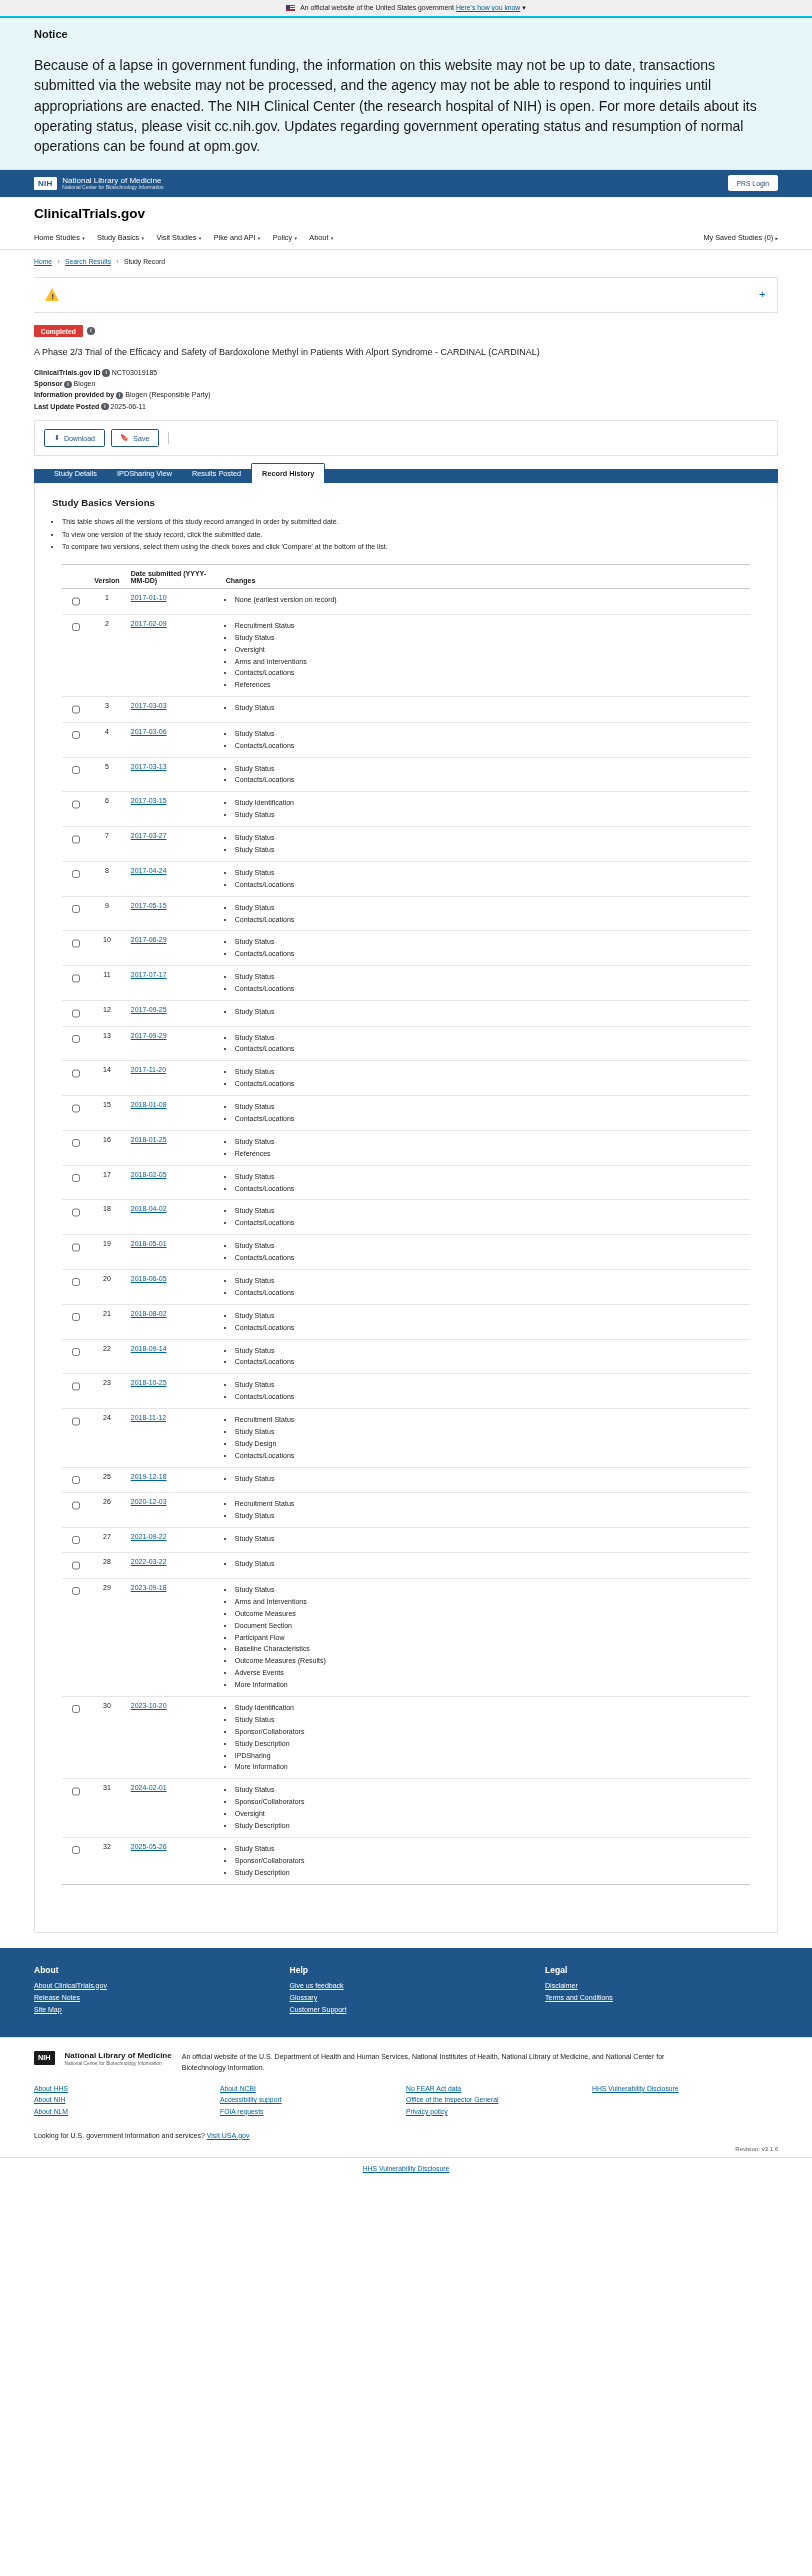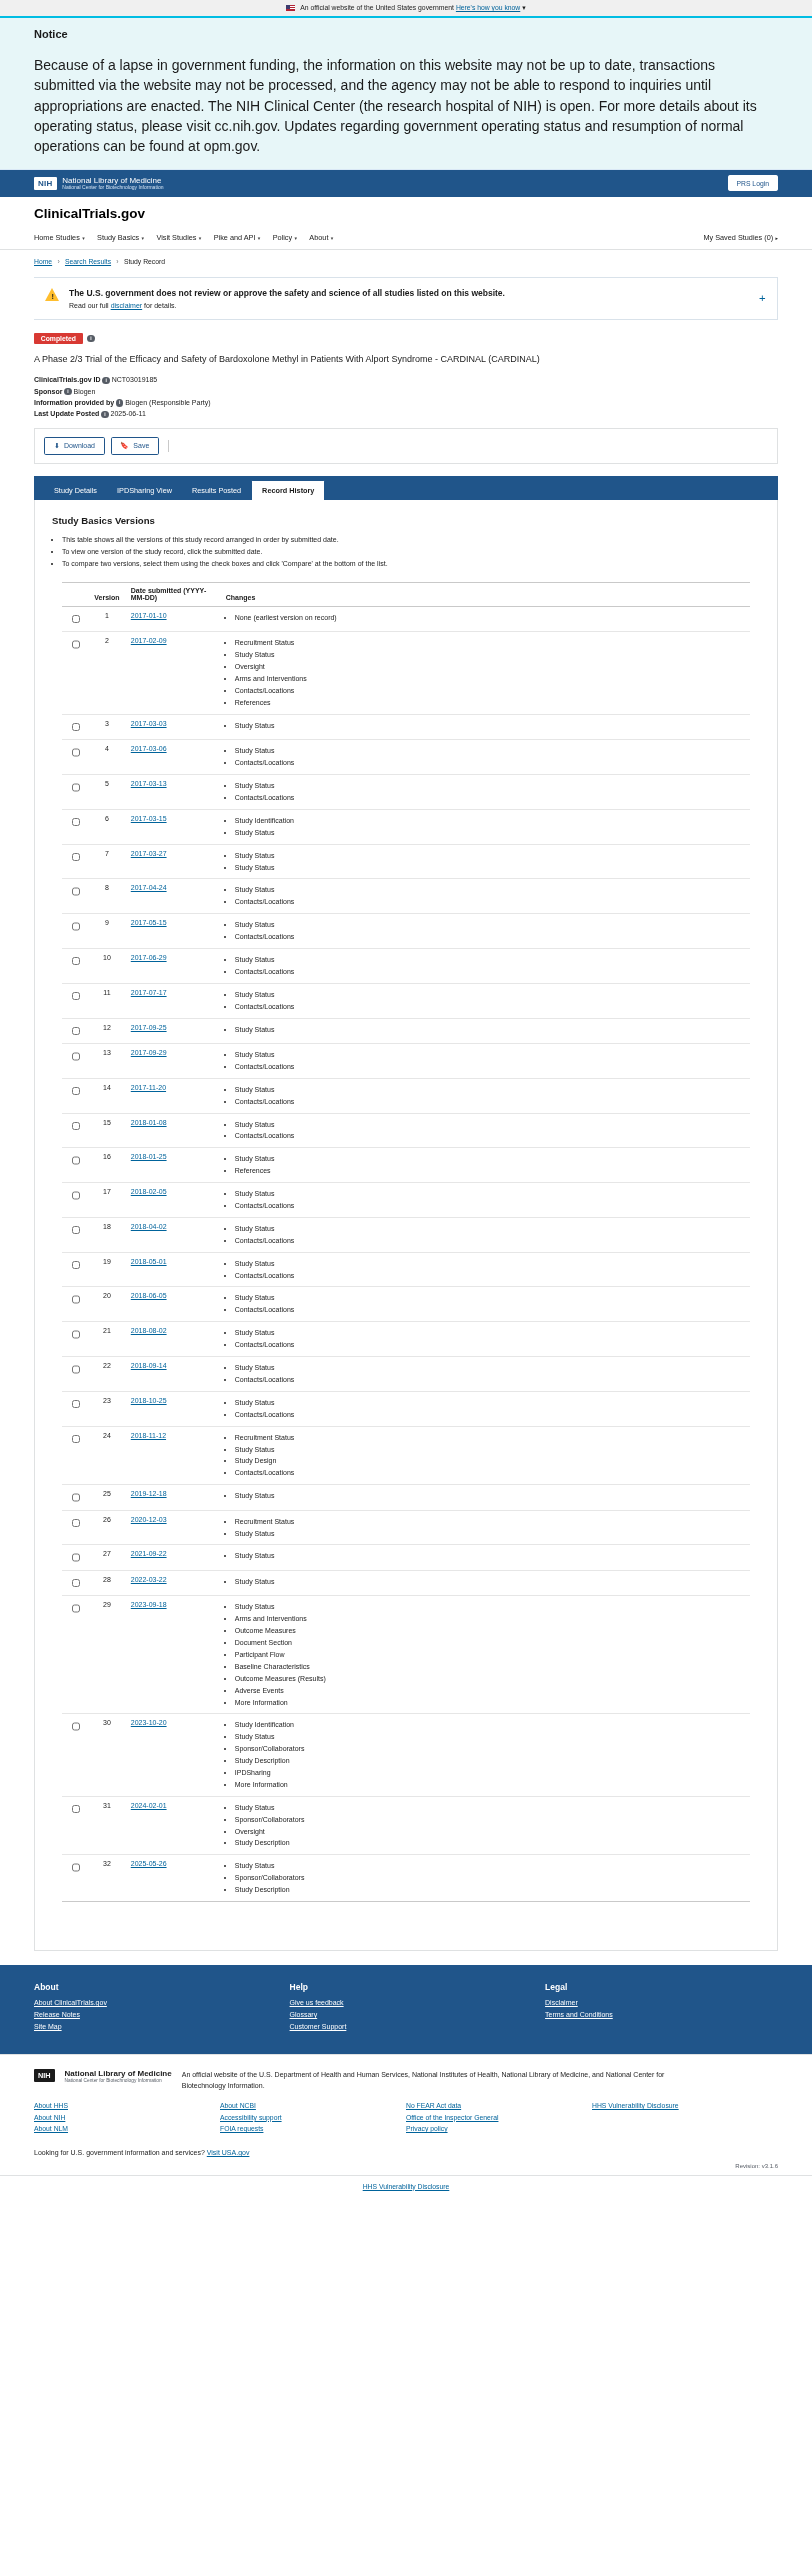--- a/index.html
+++ b/index.html
@@ -216,21 +216,21 @@
   }
   .vdiv { width:0.6px; height:12.4px; background:#c9c9c9; margin-left:3.4px; }
 
   
   .tabs-bar {
     margin-top:12.4px;
     background:#20558a;
     display:flex;
     align-items:flex-end;
     padding:14px 10px 0 10px;
-    height:24px;
+    height:14px;
   }
   .tab {
     color:#fff;
     font-size:7.3px;
     padding:5px 10px;
     cursor:pointer;
     border-radius:1.7px 1.7px 0 0;
   }
   .tab.active {
     background:#fff;
@@ -421,28 +421,20 @@
   <span>Study Record</span>
 </div>
 
 <div class="content">
 
   <div class="gov-alert">
     <div class="warn-icon">
       <div class="tri"></div>
         <div class="bang">!</div>
     </div>
-    <div class="txt">
-      <div class="t1">The U.S. government does not review or approve the safety and science of all studies listed on this website.</div>
-      <div class="t2">
-        <span>Read our full</span>
-        <a href="#">disclaimer</a>
-        <span>for details.</span>
-      </div>
-    </div>
     <div class="plus">+</div>
   </div>
 
   <div class="status-row">
     <span class="badge-completed">Completed</span>
     <span class="info-dot">i</span>
   </div>
 
   <div class="study-title">A Phase 2/3 Trial of the Efficacy and Safety of Bardoxolone Methyl in Patients With Alport Syndrome - CARDINAL (CARDINAL)</div>
 

